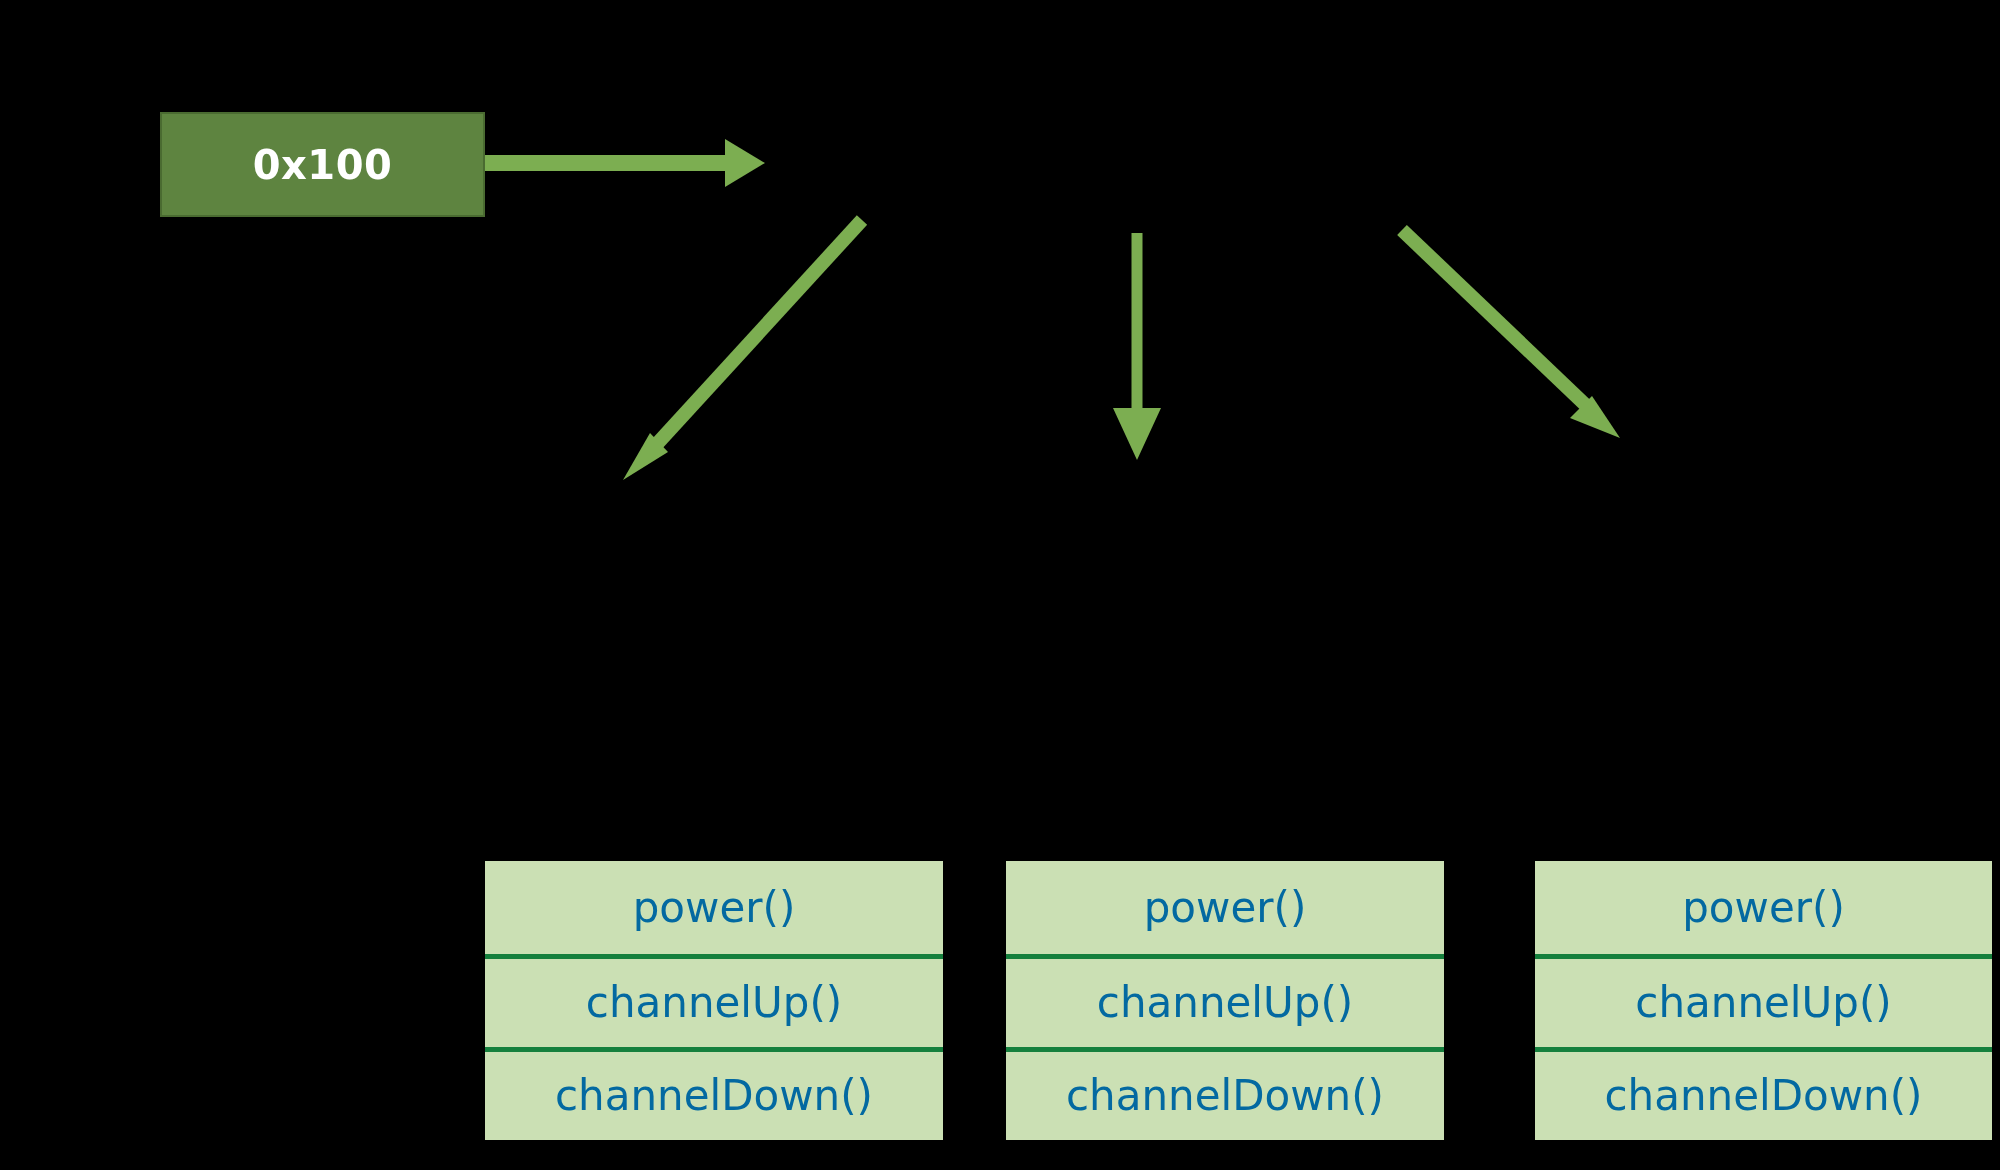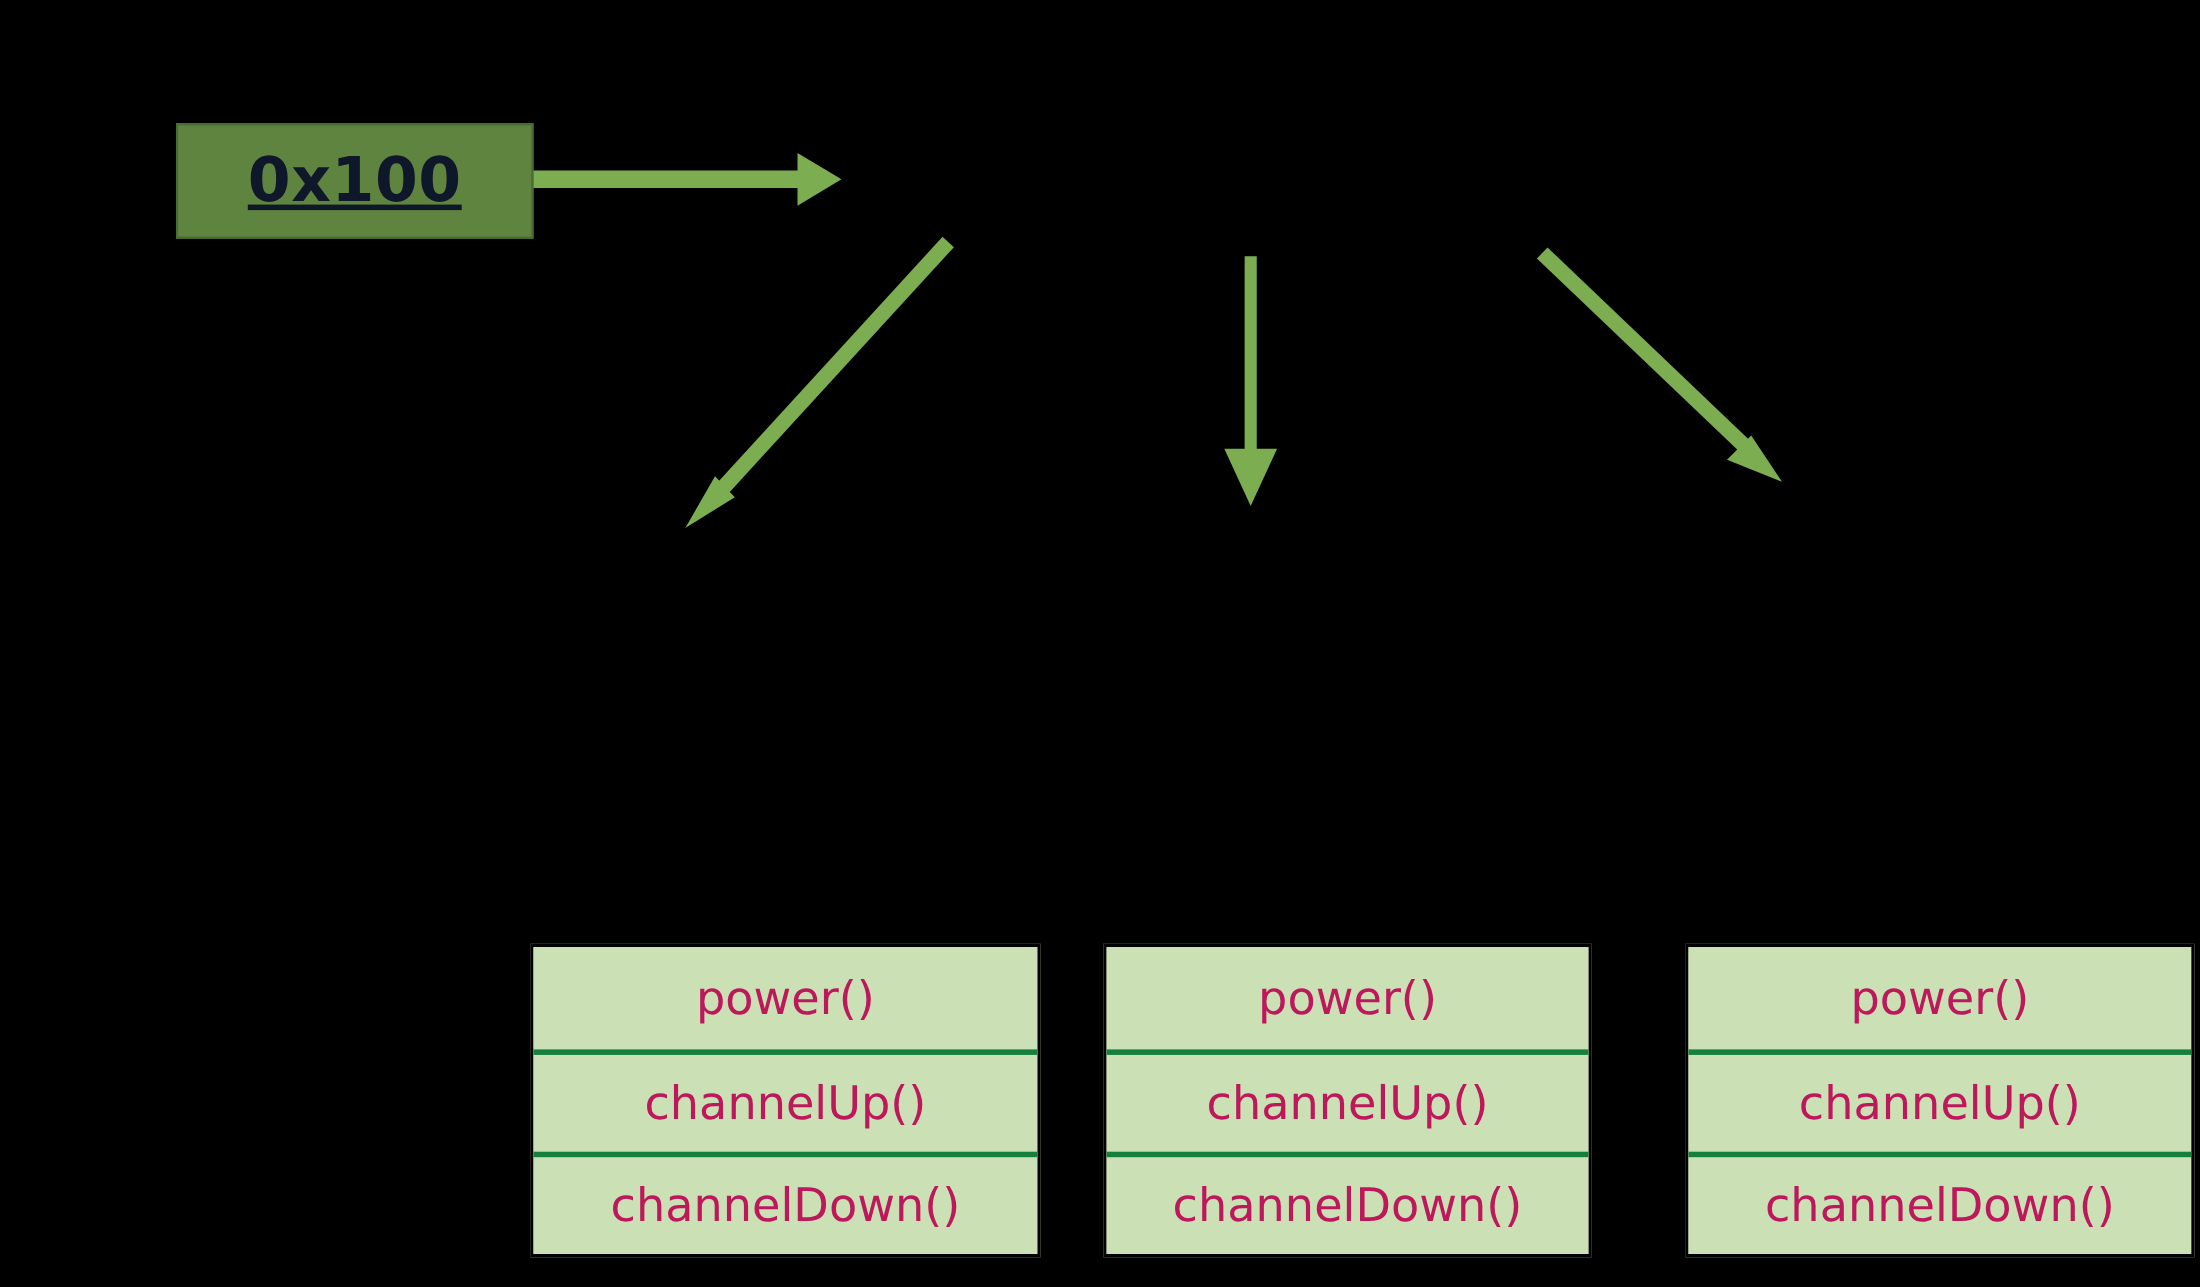--- a/index.html
+++ b/index.html
@@ -24,27 +24,26 @@
     width: 325px;
     height: 105px;
     background: #5e8440;
     border: 2px solid #4a6b31;
     box-sizing: border-box;
     display: flex;
     align-items: center;
     justify-content: center;
   }
   .addr-box .addr-label {
-    color: #0f172a;
-    font-size: 56px;
+    color: #ffffff;
+    font-size: 40px;
     font-weight: 700;
     letter-spacing: 0.5px;
     line-height: 1;
     font-family: "DejaVu Sans", "Liberation Sans", sans-serif;
-    text-decoration: underline;
   }
 
   
   #arrows {
     position: absolute;
     left: 0;
     top: 0;
     width: 2000px;
     height: 1170px;
     pointer-events: none;
@@ -56,21 +55,21 @@
     box-sizing: border-box;
     border: 3px solid #000000;
     background: #cbe0b4;
   }
   .method-table .row {
     box-sizing: border-box;
     display: flex;
     align-items: center;
     justify-content: center;
     background: #cbe0b4;
-    color: #be185d;
+    color: #0369a1;
     font-size: 42px;
     line-height: 1;
     font-family: "DejaVu Sans", "Liberation Sans", sans-serif;
   }
   .method-table .row + .row {
     border-top: 5px solid #15803d;
   }
 
   
   #table-0 { left: 482px;  top: 858px;  width: 464px; height: 285px; }

